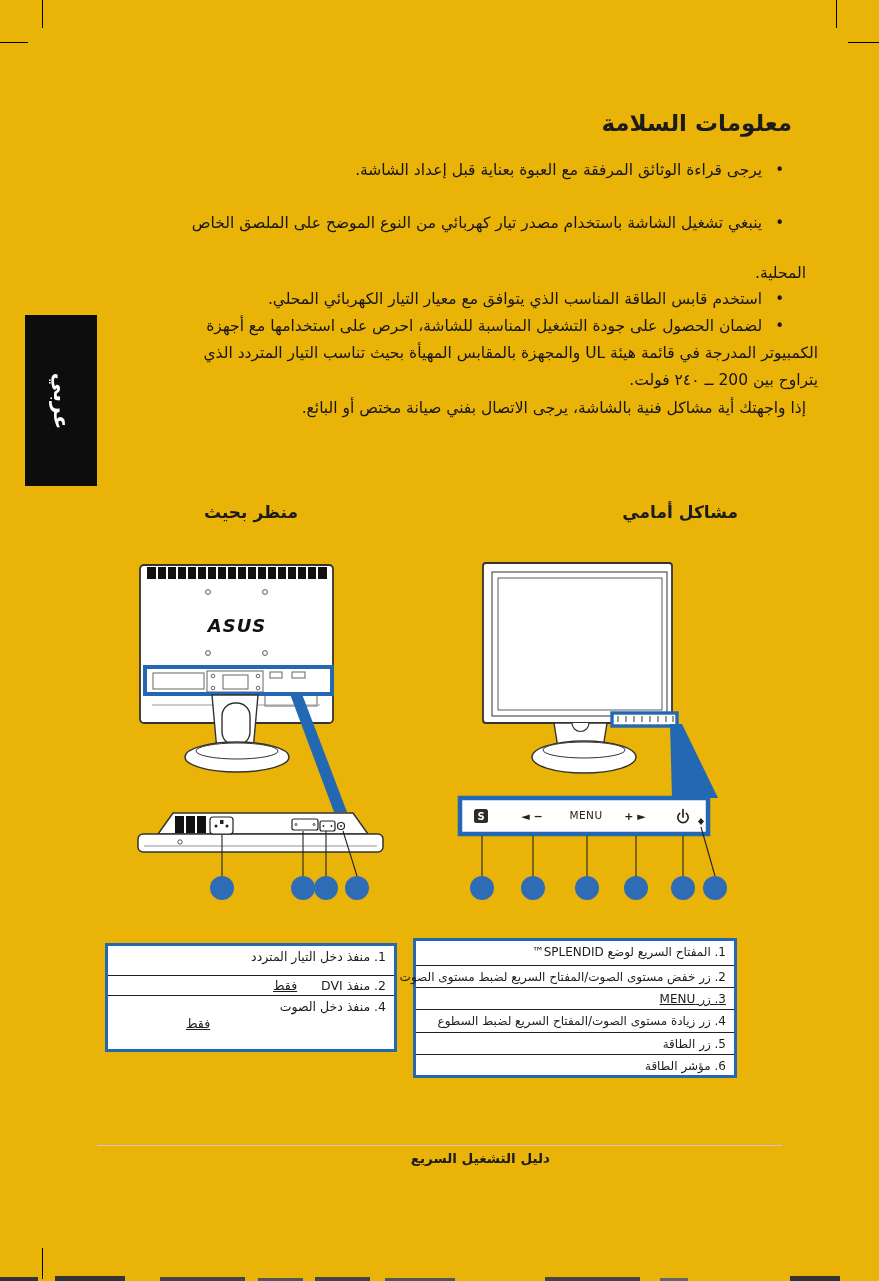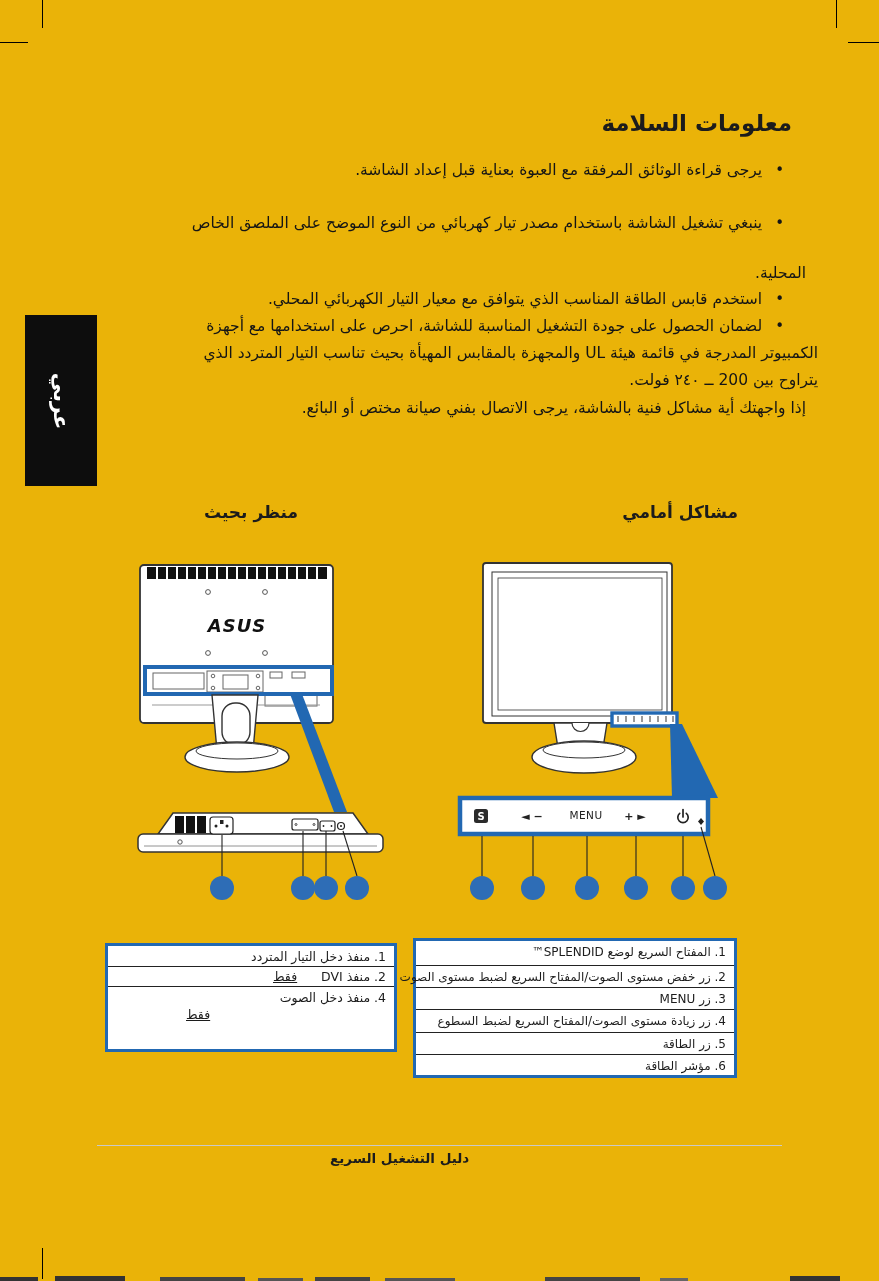--- a/index.html
+++ b/index.html
@@ -26,21 +26,21 @@
   .ptable{position:absolute;border:3px solid #2268b2;background:#fff;box-sizing:border-box;}
   .rear-table{left:105px;top:943px;width:292px;height:109px;}
   .front-table{left:413px;top:938px;width:324px;height:140px;}
   .t-row{position:relative;box-sizing:border-box;border-bottom:1px solid #222;
          direction:rtl;text-align:right;font-size:12.5px;padding:3px 8px 0 2px;white-space:nowrap;}
   .t-row:last-child{border-bottom:none;}
   .front-table .t-row{font-size:12px;padding-top:4px;}
   .only{position:absolute;text-decoration:underline;font-size:12.5px;direction:rtl;}
   
   .footer-rule{position:absolute;left:97px;top:1145px;width:685px;height:1px;background:#c9c9c9;}
-  .footer-text{position:absolute;left:330px;top:1150px;width:220px;text-align:left;
+  .footer-text{position:absolute;left:330px;top:1150px;width:220px;text-align:right;
                font-size:13.5px;font-weight:bold;direction:rtl;}
   .debris{position:absolute;background:#333;}
 </style>
 </head>
 <body>
 
 <div class="page">
 
   <div class="mark" style="left:42px;top:0;width:1px;height:28px;"></div>
   <div class="mark" style="left:0;top:42px;width:28px;height:1px;"></div>
@@ -223,41 +223,41 @@
         <circle cx="443" cy="343" r="12"></circle>
         <circle cx="497" cy="343" r="12"></circle>
         <circle cx="546" cy="343" r="12"></circle>
         <circle cx="593" cy="343" r="12"></circle>
         <circle cx="625" cy="343" r="12"></circle>
       </g>
     </g>
   </svg>
 
   <div class="ptable rear-table">
-    <div class="t-row" style="height:21px;">
+    <div class="t-row" style="height:30px;">
       <span>1. منفذ دخل التيار المتردد</span>
     </div>
     <div class="t-row" style="height:20px;padding-top:2px;">
       <span>2. منفذ DVI</span>
       <span class="only" style="left:165px;top:2px;">فقط</span>
     </div>
     <div class="t-row" style="height:39px;">
       <span>4. منفذ دخل الصوت</span>
       <span class="only" style="left:78px;top:20px;">فقط</span>
     </div>
   </div>
 
   <div class="ptable front-table">
     <div class="t-row" style="height:25px;">
       <span>1. المفتاح السريع لوضع SPLENDID™</span>
     </div>
     <div class="t-row" style="height:22px;">
       <span>2. زر خفض مستوى الصوت/المفتاح السريع لضبط مستوى الصوت</span>
     </div>
-    <div class="t-row" style="height:22px;">
+    <div class="t-row" style="height:22px;text-decoration:underline;">
       <span>3. زر MENU</span>
     </div>
     <div class="t-row" style="height:23px;">
       <span>4. زر زيادة مستوى الصوت/المفتاح السريع لضبط السطوع</span>
     </div>
     <div class="t-row" style="height:22px;">
       <span>5. زر الطاقة</span>
     </div>
     <div class="t-row" style="height:23px;">
       <span>6. مؤشر الطاقة</span>

